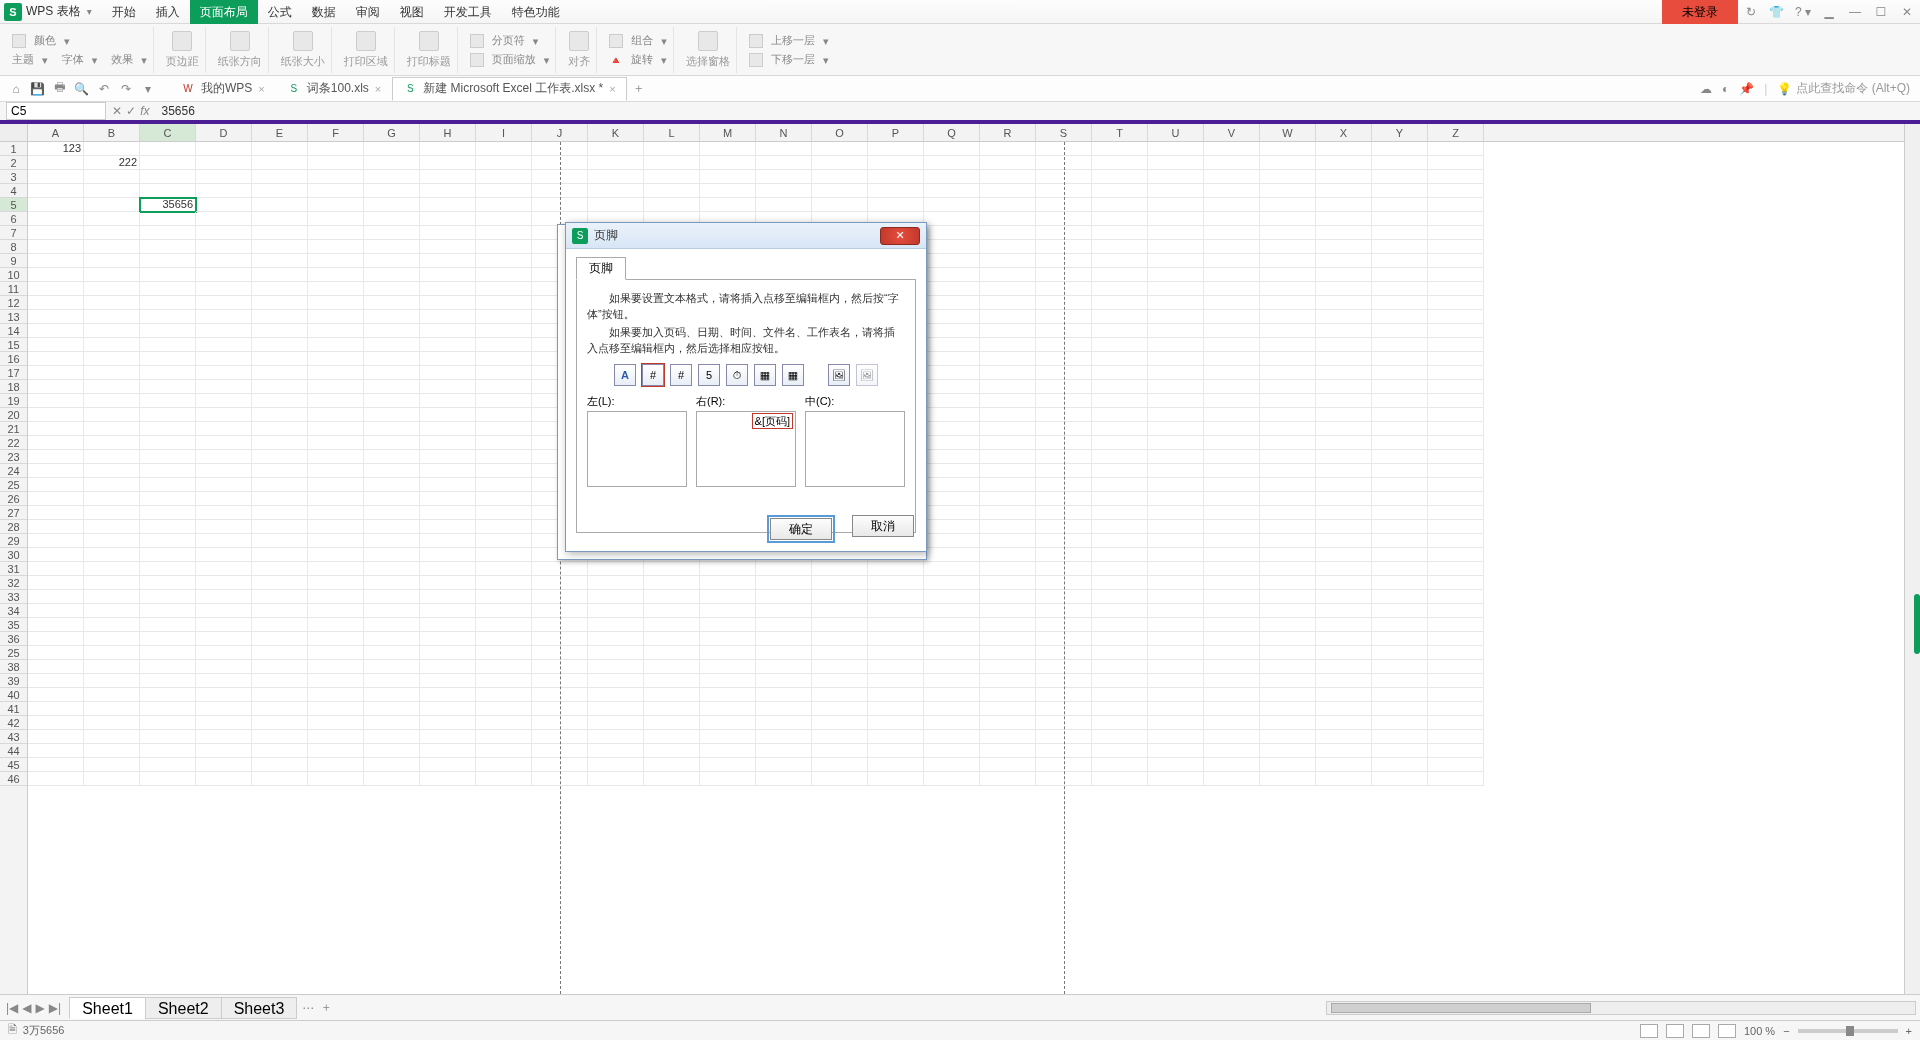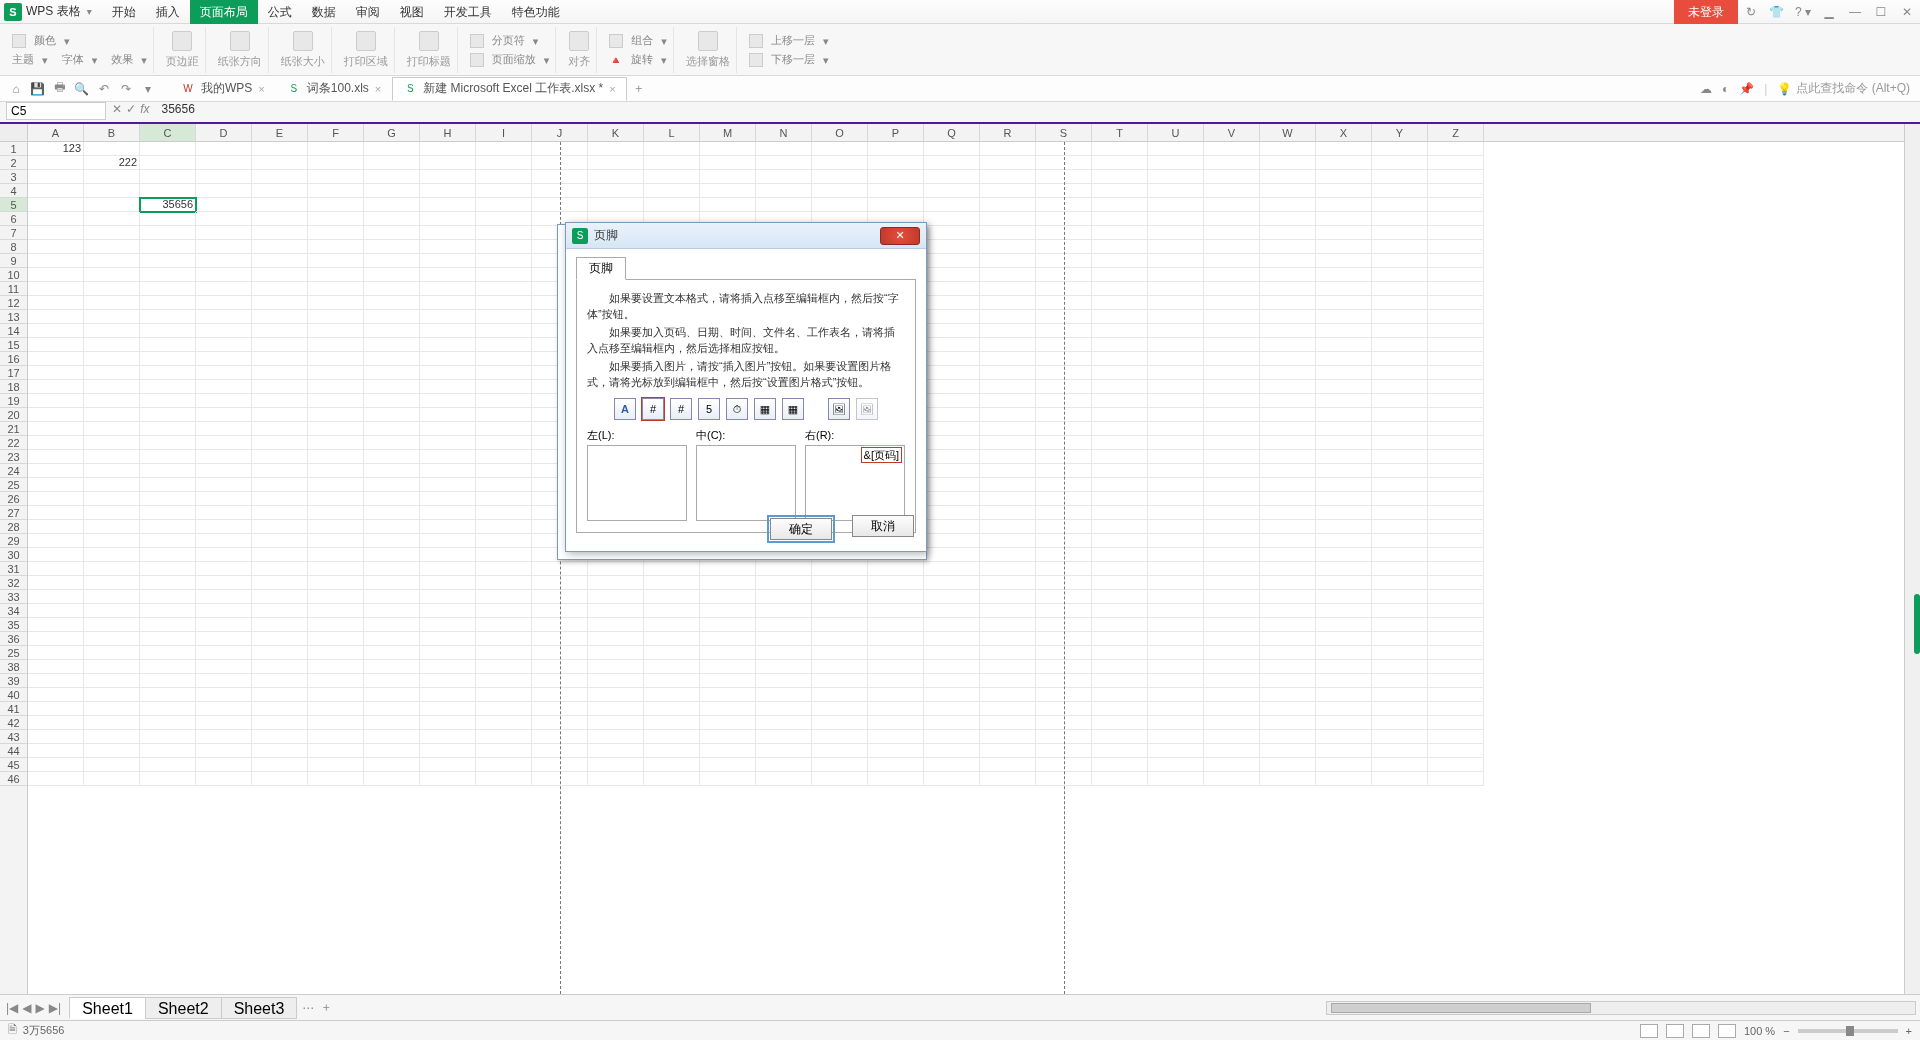--- a/index.html
+++ b/index.html
@@ -7,21 +7,21 @@
 
 
 .titlebar { height: 24px; background: linear-gradient(#fdfdfd,#f5f5f5); display: flex; align-items: center; border-bottom: 1px solid #d9d9d9; }
 .titlebar .logo { width: 18px; height: 18px; background: #0d9d5b; color: #fff; display:flex; align-items:center; justify-content:center; font-weight:bold; margin: 0 4px; border-radius:2px; font-size:11px;}
 .titlebar .appname { font-size: 12px; color: #333; }
 .titlebar .appdrop { color:#888; margin-left:6px; font-size:10px;}
 .titlebar .menus { display: flex; margin-left: 10px; }
 .titlebar .menu { padding: 0 10px; line-height: 24px; cursor: pointer; color:#333;}
 .titlebar .menu.active { background: #0d9d5b; color: #fff; }
 .titlebar .right { margin-left: auto; display: flex; align-items: center; }
-.titlebar .nologin { background: #e74c3c; color: #ffffff; padding: 0 14px; line-height: 24px; }
+.titlebar .nologin { background: #e74c3c; color: #000000; padding: 0 20px; line-height: 24px; }
 .titlebar .winbtn { width: 26px; text-align: center; line-height: 24px; color: #888; cursor:pointer; font-size:12px;}
 
 
 .ribbon { height: 52px; background: #f7f7f7; border-bottom: 1px solid #d9d9d9; display: flex; align-items: center; padding: 0 6px; gap: 6px; color:#888;}
 .ribbon .grp { display:flex; flex-direction:column; align-items:center; padding: 2px 6px; border-right:1px solid #e5e5e5; height:46px; justify-content:center; gap:3px;}
 .ribbon .grp .ico { width:20px; height:20px; background:#e8e8e8; border:1px solid #ccc; border-radius:2px;}
 .ribbon .grp .lbl { font-size:11px; color:#999; white-space:nowrap;}
 .ribbon .twoline { display:flex; flex-direction:column; gap:4px; font-size:11px; padding:0 6px; border-right:1px solid #e5e5e5; height:46px; justify-content:center;}
 .ribbon .twoline span { white-space:nowrap; display:flex; align-items:flex-end; gap:8px;}
 .ribbon .mini-ico { width:14px; height:14px; background:#e8e8e8; border:1px solid #ccc; display:inline-block;}
@@ -34,21 +34,21 @@
 .doctab { display:flex; align-items:center; padding:0 10px; height:24px; border:1px solid transparent; gap:6px; cursor:pointer; color:#555;}
 .doctab.active { background:#fff; border:1px solid #ccc; border-bottom:1px solid #fff;}
 .doctab .tabico { width:14px; height:14px; display:flex; align-items:center; justify-content:center; font-size:10px;}
 .doctab .closex { color:#aaa; font-size:11px;}
 .doctabs .plus { color:#888; margin-left:6px; cursor:pointer;}
 .docbar .right { margin-left:auto; display:flex; align-items:center; gap:10px; padding-right:10px; color:#888;}
 .searchcmd { display:flex; align-items:center; gap:4px; color:#999;}
 .bulb { color:#f5a623;}
 
 
-.formulabar { height: 22px; background:#f6f6f6; border-bottom:2px solid #4c1d95; display:flex; align-items:flex-start;}
+.formulabar { height: 22px; background:#f6f6f6; border-bottom:4px solid #4c1d95; display:flex; align-items:center;}
 .namebox { width:100px; border:1px solid #ccc; height:18px; margin-left:6px; padding:0 4px; background:#fff; display:flex; align-items:center;}
 .fxbtns { display:flex; gap:4px; margin:0 6px; color:#888;}
 .fxinput { flex:1; padding:0 6px; color:#333;}
 
 
 .gridwrap { position:relative; height: calc(1040px - 24px - 52px - 26px - 22px - 26px - 20px); display:flex;}
 .rowhdrcol { width:28px; background:#f3f3f3; border-right:1px solid #ccc;}
 .corner { height:18px; border-bottom:1px solid #ccc; background:#eee;}
 .rowhdr { height:14px; border-bottom:1px solid #d8d8d8; text-align:center; font-size:11px; color:#555; line-height:14px;}
 .rowhdr.sel { background:#d6e9d6;}
@@ -1656,45 +1656,44 @@
   <div class="dlg-title">
     <div class="ico">S</div>
     <div class="txt">页脚</div>
     <div class="closebtn">✕</div>
   </div>
   <div class="dlg-body">
     <div class="dlg-tab">页脚</div>
     <div class="dlg-panel">
       <div class="dlg-help">如果要设置文本格式，请将插入点移至编辑框内，然后按“字体”按钮。</div>
       <div class="dlg-help">如果要加入页码、日期、时间、文件名、工作表名，请将插入点移至编辑框内，然后选择相应按钮。</div>
-      <div class="dlg-help">如果要插入图片，请按“插入图片”按钮。如果要设置图片格式，请将光标放到编辑框中，然后按“设置图片格式”按钮。</div>
       <div class="dlg-toolbar">
         <div class="dlg-tool" style="color:#2b5bab;font-weight:bold;">A</div>
         <div class="dlg-tool hl">#</div>
         <div class="dlg-tool">#</div>
         <div class="dlg-tool">5</div>
         <div class="dlg-tool">⏱</div>
         <div class="dlg-tool">▦</div>
         <div class="dlg-tool">▦</div>
         <div style="width:12px;"></div>
         <div class="dlg-tool">🖼</div>
         <div class="dlg-tool" style="opacity:0.5;">🖼</div>
       </div>
       <div class="dlg-sections">
         <div class="sec">
             <span>左(L):</span>
             <div class="secbox"></div>
           </div>
         <div class="sec">
+            <span>右(R):</span>
+            <div class="secbox"><span style="border:1px solid #c0392b; padding:1px 2px;">&amp;[页码]</span></div>
+          </div>
+        <div class="sec">
             <span>中(C):</span>
             <div class="secbox"></div>
-          </div>
-        <div class="sec">
-            <span>右(R):</span>
-            <div class="secbox"><span style="border:1px solid #c0392b; padding:1px 2px;">&amp;[页码]</span></div>
           </div>
       </div>
     </div>
     <div class="dlg-btns">
       <span class="okwrap"><button class="dlg-btn ok">确定</button></span>
       <button class="dlg-btn">取消</button>
     </div>
   </div>
 </div>
 

